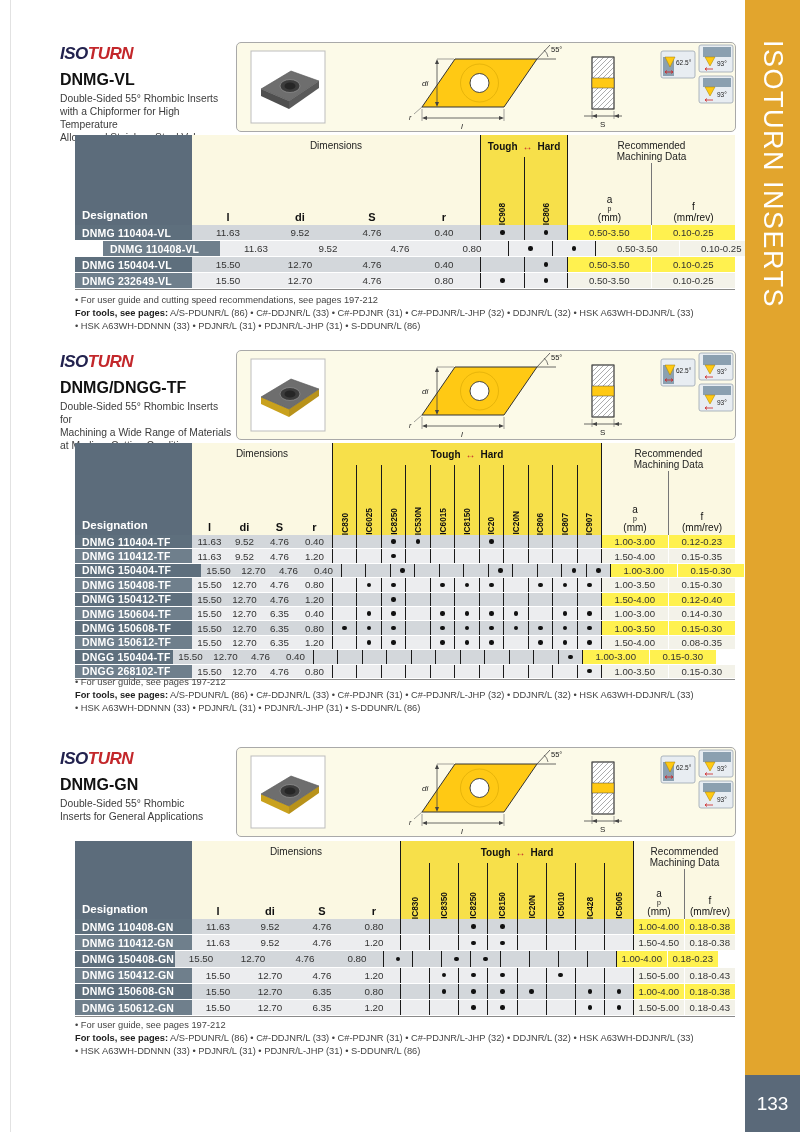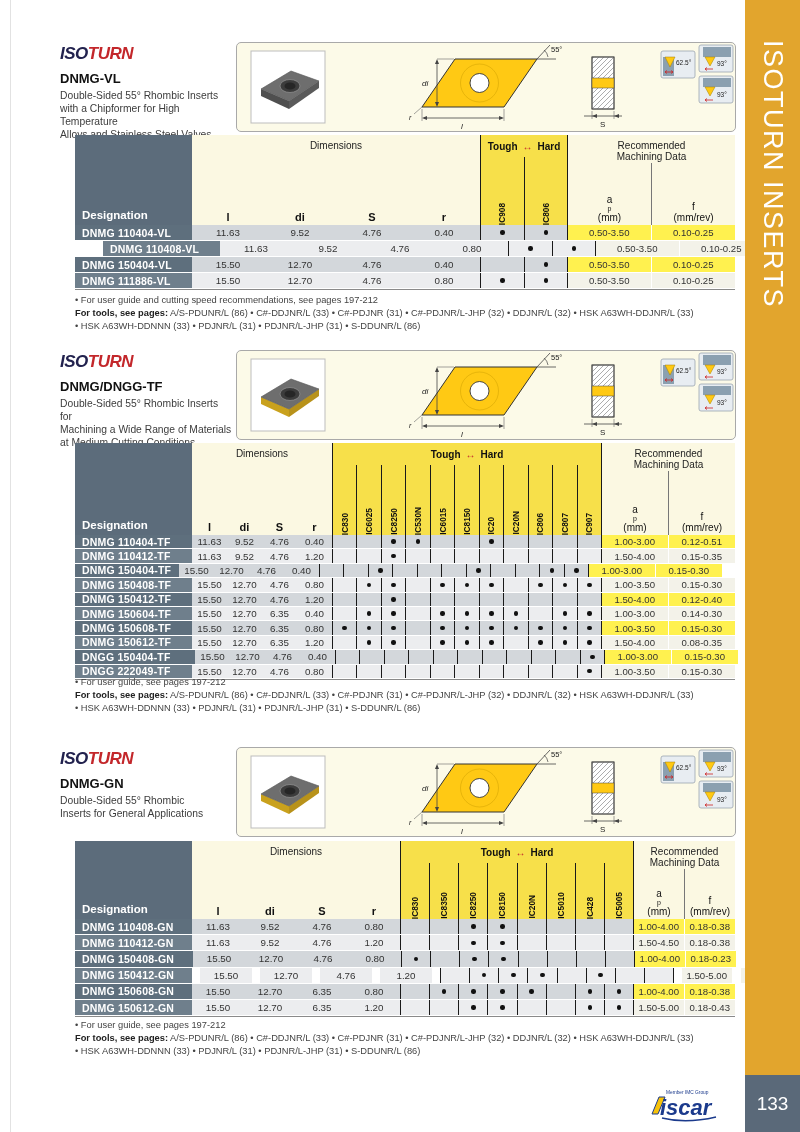--- a/index.html
+++ b/index.html
@@ -12,21 +12,21 @@
       writing-mode:vertical-rl;font-size:27px;letter-spacing:1.5px;color:#fff;white-space:nowrap;}
   .pagenum{position:absolute;right:0;bottom:0;width:55px;height:57px;background:#5A6979;
       display:flex;align-items:center;justify-content:center;color:#fff;font-size:19px;}
   .iscar-logo{position:absolute;left:646px;top:1084px;}
   
   .section{position:absolute;left:0;width:746px;}
   .sec-info{position:absolute;left:60px;top:6px;width:172px;}
   .brand{font-style:italic;font-weight:bold;font-size:17px;letter-spacing:-0.5px;}
   .brand .iso{color:#22224e;}
   .brand .turn{color:#c3272b;}
-  .sec-title{font-weight:bold;font-size:13px;color:#111;margin-top:7px;margin-bottom:3px;}
+  .sec-title{font-weight:bold;font-size:16px;color:#111;margin-top:7px;margin-bottom:3px;}
   .sec-desc{font-size:10.3px;color:#3c3c3c;line-height:13px;}
   .panel{position:absolute;left:236px;top:4px;width:498px;height:88px;background:#FCFAE8;
       border:1px solid #a9a9a9;border-radius:5px;}
   
   .tbl{position:absolute;left:75px;width:660px;}
   .thead{display:flex;position:relative;}
   .th-desig{background:#5C6C7B;color:#fff;font-weight:bold;font-size:11.5px;
       display:flex;align-items:flex-end;padding:0 0 4px 7px;box-sizing:border-box;flex:none;}
   .th-group{position:relative;box-sizing:border-box;flex:none;background:#FBF8E2;}
   .group-title{font-size:10px;font-weight:normal;color:#222;text-align:center;padding-top:5px;}
@@ -238,21 +238,21 @@
               <div class="c-grades" style="width: 88px;">
                 <div class="c-grade"></div>
                 <div class="c-grade">
                   <span class="dot"></span>
                 </div>
               </div>
               <div class="c-mach ap" style="width: 83.5px;">0.50-3.50</div>
               <div class="c-mach" style="width: 83.5px;">0.10-0.25</div>
             </div>
             <div class="trow row-odd" style="height: 15px;">
-              <div class="c-desig" style="width: 117px;">DNMG 111886-VL</div>
+              <div class="c-desig" style="width: 117px;">DNMG 232649-VL</div>
               <div class="c-dim" style="width: 72px;">15.50</div>
               <div class="c-dim" style="width: 72px;">12.70</div>
               <div class="c-dim" style="width: 72px;">4.76</div>
               <div class="c-dim" style="width: 72px;">0.80</div>
               <div class="c-grades" style="width: 88px;">
                 <div class="c-grade">
                   <span class="dot"></span>
                 </div>
                 <div class="c-grade">
                   <span class="dot"></span>
@@ -431,21 +431,21 @@
                 <div class="c-grade"></div>
                 <div class="c-grade">
                   <span class="dot"></span>
                 </div>
                 <div class="c-grade"></div>
                 <div class="c-grade"></div>
                 <div class="c-grade"></div>
                 <div class="c-grade"></div>
               </div>
               <div class="c-mach ap" style="width: 66.5px;">1.00-3.00</div>
-              <div class="c-mach" style="width: 66.5px;">0.12-0.51</div>
+              <div class="c-mach" style="width: 66.5px;">0.12-0.23</div>
             </div>
             <div class="trow row-odd" style="height: 13.4px;">
               <div class="c-desig" style="width: 117px;">DNMG 110412-TF</div>
               <div class="c-dim" style="width: 35px;">11.63</div>
               <div class="c-dim" style="width: 35px;">9.52</div>
               <div class="c-dim" style="width: 35px;">4.76</div>
               <div class="c-dim" style="width: 35px;">1.20</div>
               <div class="c-grades" style="width: 270px;">
                 <div class="c-grade"></div>
                 <div class="c-grade"></div>
@@ -458,21 +458,21 @@
                 <div class="c-grade"></div>
                 <div class="c-grade"></div>
                 <div class="c-grade"></div>
                 <div class="c-grade"></div>
                 <div class="c-grade"></div>
               </div>
               <div class="c-mach ap" style="width: 66.5px;">1.50-4.00</div>
               <div class="c-mach" style="width: 66.5px;">0.15-0.35</div>
             </div>
             <div class="trow row-even" style="height: 13.4px;">
-              <div class="c-desig" style="width: 104px;">DNMG 150404-TF</div>
+              <div class="c-desig" style="width: 126px;">DNMG 150404-TF</div>
               <div class="c-dim" style="width: 35px;">15.50</div>
               <div class="c-dim" style="width: 35px;">12.70</div>
               <div class="c-dim" style="width: 35px;">4.76</div>
               <div class="c-dim" style="width: 35px;">0.40</div>
               <div class="c-grades" style="width: 270px;">
                 <div class="c-grade"></div>
                 <div class="c-grade"></div>
                 <div class="c-grade">
                   <span class="dot"></span>
                 </div>
@@ -668,21 +668,21 @@
                   <span class="dot"></span>
                 </div>
                 <div class="c-grade">
                   <span class="dot"></span>
                 </div>
               </div>
               <div class="c-mach ap" style="width: 66.5px;">1.50-4.00</div>
               <div class="c-mach" style="width: 66.5px;">0.08-0.35</div>
             </div>
             <div class="trow row-even" style="height: 13.4px;">
-              <div class="c-desig" style="width: 120px;">DNGG 150404-TF</div>
+              <div class="c-desig" style="width: 98px;">DNGG 150404-TF</div>
               <div class="c-dim" style="width: 35px;">15.50</div>
               <div class="c-dim" style="width: 35px;">12.70</div>
               <div class="c-dim" style="width: 35px;">4.76</div>
               <div class="c-dim" style="width: 35px;">0.40</div>
               <div class="c-grades" style="width: 270px;">
                 <div class="c-grade"></div>
                 <div class="c-grade"></div>
                 <div class="c-grade"></div>
                 <div class="c-grade"></div>
                 <div class="c-grade"></div>
@@ -692,21 +692,21 @@
                 <div class="c-grade"></div>
                 <div class="c-grade"></div>
                 <div class="c-grade">
                   <span class="dot"></span>
                 </div>
               </div>
               <div class="c-mach ap" style="width: 66.5px;">1.00-3.00</div>
               <div class="c-mach" style="width: 66.5px;">0.15-0.30</div>
             </div>
             <div class="trow row-odd" style="height: 13.4px;">
-              <div class="c-desig" style="width: 117px;">DNGG 222049-TF</div>
+              <div class="c-desig" style="width: 117px;">DNGG 268102-TF</div>
               <div class="c-dim" style="width: 35px;">15.50</div>
               <div class="c-dim" style="width: 35px;">12.70</div>
               <div class="c-dim" style="width: 35px;">4.76</div>
               <div class="c-dim" style="width: 35px;">0.80</div>
               <div class="c-grades" style="width: 270px;">
                 <div class="c-grade"></div>
                 <div class="c-grade"></div>
                 <div class="c-grade"></div>
                 <div class="c-grade"></div>
                 <div class="c-grade"></div>
@@ -903,21 +903,21 @@
                 </div>
                 <div class="c-grade"></div>
                 <div class="c-grade"></div>
                 <div class="c-grade"></div>
                 <div class="c-grade"></div>
               </div>
               <div class="c-mach ap" style="width: 50.5px;">1.50-4.50</div>
               <div class="c-mach" style="width: 50.5px;">0.18-0.38</div>
             </div>
             <div class="trow row-even" style="height: 15.2px;">
-              <div class="c-desig" style="width: 118px; text-align: center;">DNMG 150408-GN</div>
+              <div class="c-desig" style="width: 100px; text-align: center;">DNMG 150408-GN</div>
               <div class="c-dim" style="width: 52px;">15.50</div>
               <div class="c-dim" style="width: 52px;">12.70</div>
               <div class="c-dim" style="width: 52px;">4.76</div>
               <div class="c-dim" style="width: 52px;">0.80</div>
               <div class="c-grades" style="width: 234px;">
                 <div class="c-grade">
                   <span class="dot"></span>
                 </div>
                 <div class="c-grade"></div>
                 <div class="c-grade">
@@ -927,21 +927,21 @@
                   <span class="dot"></span>
                 </div>
                 <div class="c-grade"></div>
                 <div class="c-grade"></div>
                 <div class="c-grade"></div>
                 <div class="c-grade"></div>
               </div>
               <div class="c-mach ap" style="width: 50.5px;">1.00-4.00</div>
               <div class="c-mach" style="width: 50.5px;">0.18-0.23</div>
             </div>
-            <div class="trow row-odd" style="height: 15.2px; gap: 8px;">
+            <div class="trow row-odd" style="height: 15.2px;">
               <div class="c-desig" style="width: 117px;">DNMG 150412-GN</div>
               <div class="c-dim" style="width: 52px;">15.50</div>
               <div class="c-dim" style="width: 52px;">12.70</div>
               <div class="c-dim" style="width: 52px;">4.76</div>
               <div class="c-dim" style="width: 52px;">1.20</div>
               <div class="c-grades" style="width: 234px;">
                 <div class="c-grade"></div>
                 <div class="c-grade">
                   <span class="dot"></span>
                 </div>
@@ -1030,21 +1030,13 @@
     </div>
 
   <div class="sidebar">
     <div class="sidebar-text">ISOTURN INSERTS</div>
   </div>
 
   <div class="pagenum">
     <span>133</span>
   </div>
 
-  <div class="iscar-logo">
-    <svg width="78" height="44" viewBox="0 0 78 44">
-      <text x="20" y="10" font-size="4.8" fill="#1b3a8c">Member IMC Group</text>
-      <polygon points="6,30 13,13 19,13 12,30" fill="#f6c20a" stroke="#1b3a8c" stroke-width="1"></polygon>
-      <text x="14" y="31" font-size="22" font-style="italic" font-weight="bold" fill="#1b3a8c">iscar</text>
-      <path d="M16 34 Q40 40 70 33" stroke="#1b3a8c" stroke-width="1.4" fill="none"></path>
-    </svg>
-  </div>
 </div>
 
 </body></html>

